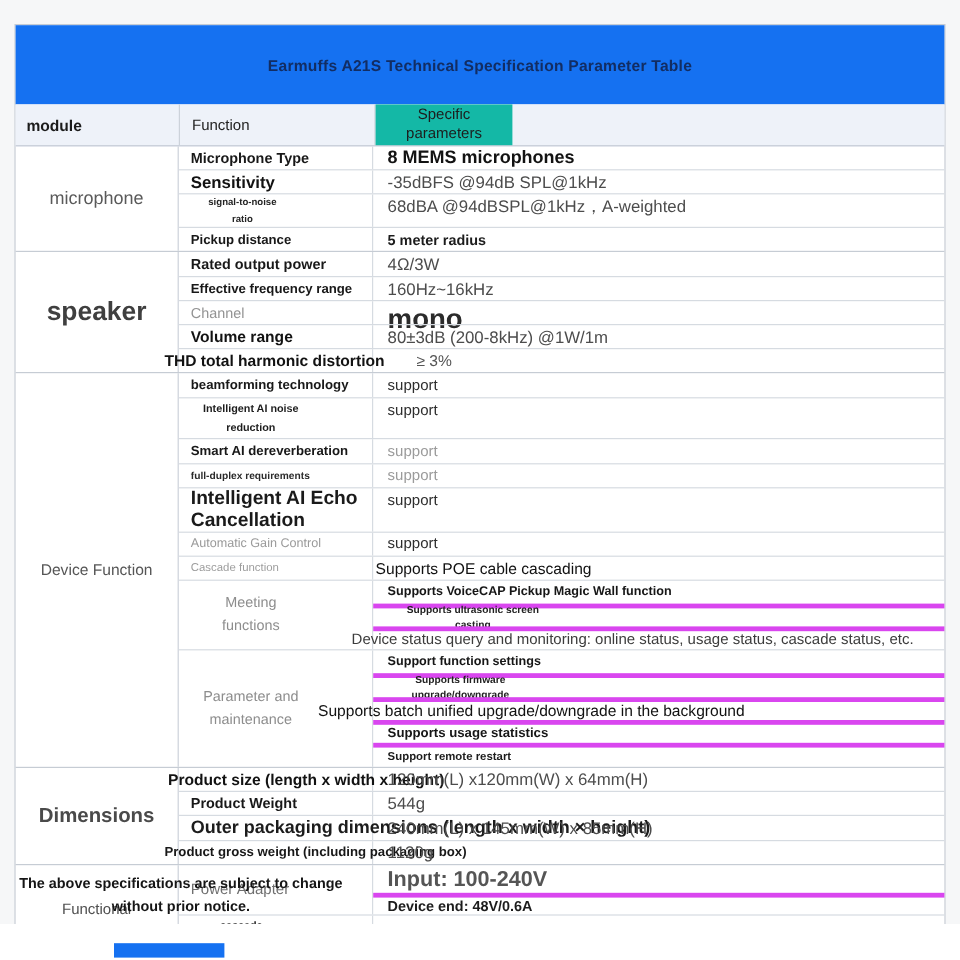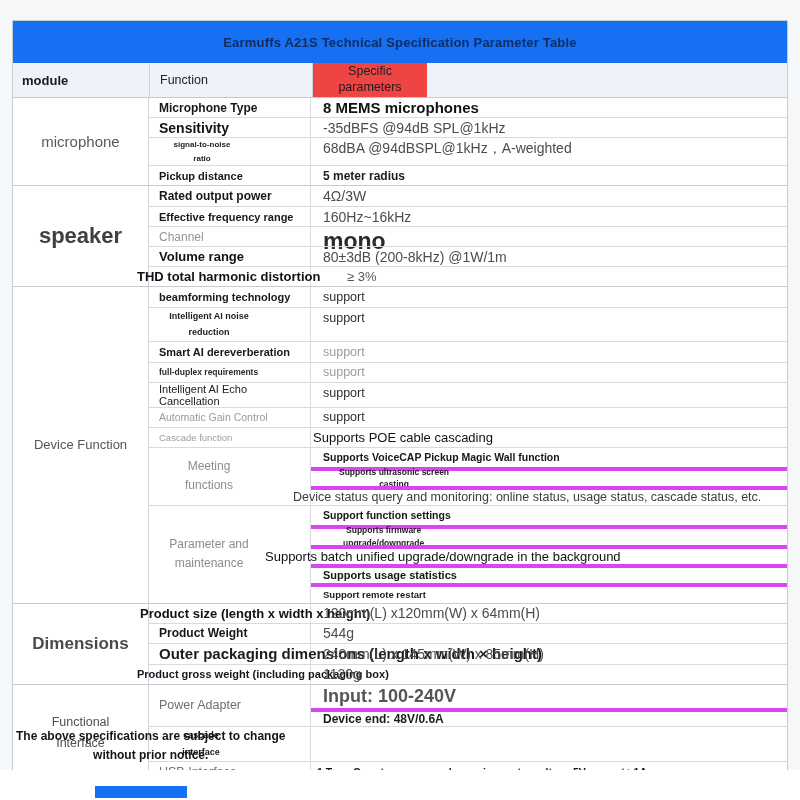--- a/index.html
+++ b/index.html
@@ -8,21 +8,21 @@
     background:#f6f7f8;
     font-family:"Liberation Sans","DejaVu Sans",sans-serif;
     -webkit-font-smoothing:antialiased;
   }
   .bottom-white{position:absolute;left:0;bottom:0;width:800px;height:30px;background:#ffffff;}
   .spec-table{
     position:absolute;left:12px;top:20px;width:776px;
     background:#fff;border:1px solid #c6ccd4;box-sizing:border-box;
   }
   .titlebar{
-    height:42px;display:flex;align-items:center;justify-content:center;
+    height:66px;display:flex;align-items:center;justify-content:center;
     font-size:13px;font-weight:bold;letter-spacing:.2px;color:#122d63;
   }
   .colhead{display:flex;height:34px;background:#eef2f9;border-bottom:1px solid #c2c9d4;}
   .colhead .c1{width:137px;display:flex;align-items:center;padding-left:9px;
     border-right:1px solid #ccd2da;font-size:13px;color:#1b1b1b;box-sizing:border-box;font-weight:bold;}
   .colhead .c2{width:163px;display:flex;align-items:center;padding-left:10px;
     border-right:1px solid #ccd2da;font-size:12.5px;color:#222;box-sizing:border-box;}
   .colhead .c3{flex:1;display:flex;align-items:stretch;}
   .sp-box{width:106px;display:flex;align-items:center;justify-content:center;
     text-align:center;font-size:12.5px;line-height:1.25;color:#1d1d1d;padding:0 4px;}
@@ -50,21 +50,21 @@
 
   
   .f12b{font-weight:bold;font-size:12px;color:#181818;}
   .f14b{font-weight:bold;font-size:14px;color:#121212;}
   .f8c{font-weight:bold;font-size:8px;color:#242424;width:86px;text-align:center;line-height:1.7;}
   .f11b{font-weight:bold;font-size:11px;color:#181818;}
   .f12g{font-size:12px;color:#939393;}
   .f13b{font-weight:bold;font-size:13px;color:#121212;}
   .f9c{font-weight:bold;font-size:9px;color:#1d1d1d;width:100px;text-align:center;line-height:1.8;}
   .f8l{font-weight:bold;font-size:8.5px;color:#2a2a2a;}
-  .f10b{font-weight:normal;font-size:11px;color:#1a1a1a;}
+  .f10b{font-weight:bold;font-size:16px;color:#1a1a1a;}
   .f10g{font-size:10.5px;color:#9a9a9a;}
   .f9g{font-size:9.5px;color:#9d9d9d;}
   .f-cen{font-size:12px;color:#8d8d8d;width:100px;text-align:center;line-height:1.6;}
   .f9b{font-weight:bold;font-size:15px;color:#1c1c1c;white-space:nowrap;}
   .f12q{font-size:12.5px;color:#6f6f6f;}
   .f9cb{font-weight:bold;font-size:9px;color:#161616;width:84px;text-align:center;line-height:1.9;}
   .f-ovl{white-space:nowrap;}
 
   
   .v14{font-size:14px;color:#4c4c4c;}
@@ -93,21 +93,21 @@
 <body>
 
 <div class="spec-table">
   <div class="titlebar" style="background: rgb(21, 113, 241);">
     <span style="color: rgb(18, 45, 99);">Earmuffs A21S Technical Specification Parameter Table</span>
   </div>
   <div class="colhead">
     <div class="c1">module</div>
     <div class="c2">Function</div>
     <div class="c3">
-      <div class="sp-box" style="background: #ef4444; text-align: center;">Specific parameters</div>
+      <div class="sp-box" style="background: #14b8a6; text-align: center;">Specific parameters</div>
     </div>
   </div>
   <div id="table-body">
       <div class="section">
         <div class="mod-cell">
           <div class="mod-in m-mic">
             <div>microphone</div>
           </div>
         </div>
         <div class="groups">

